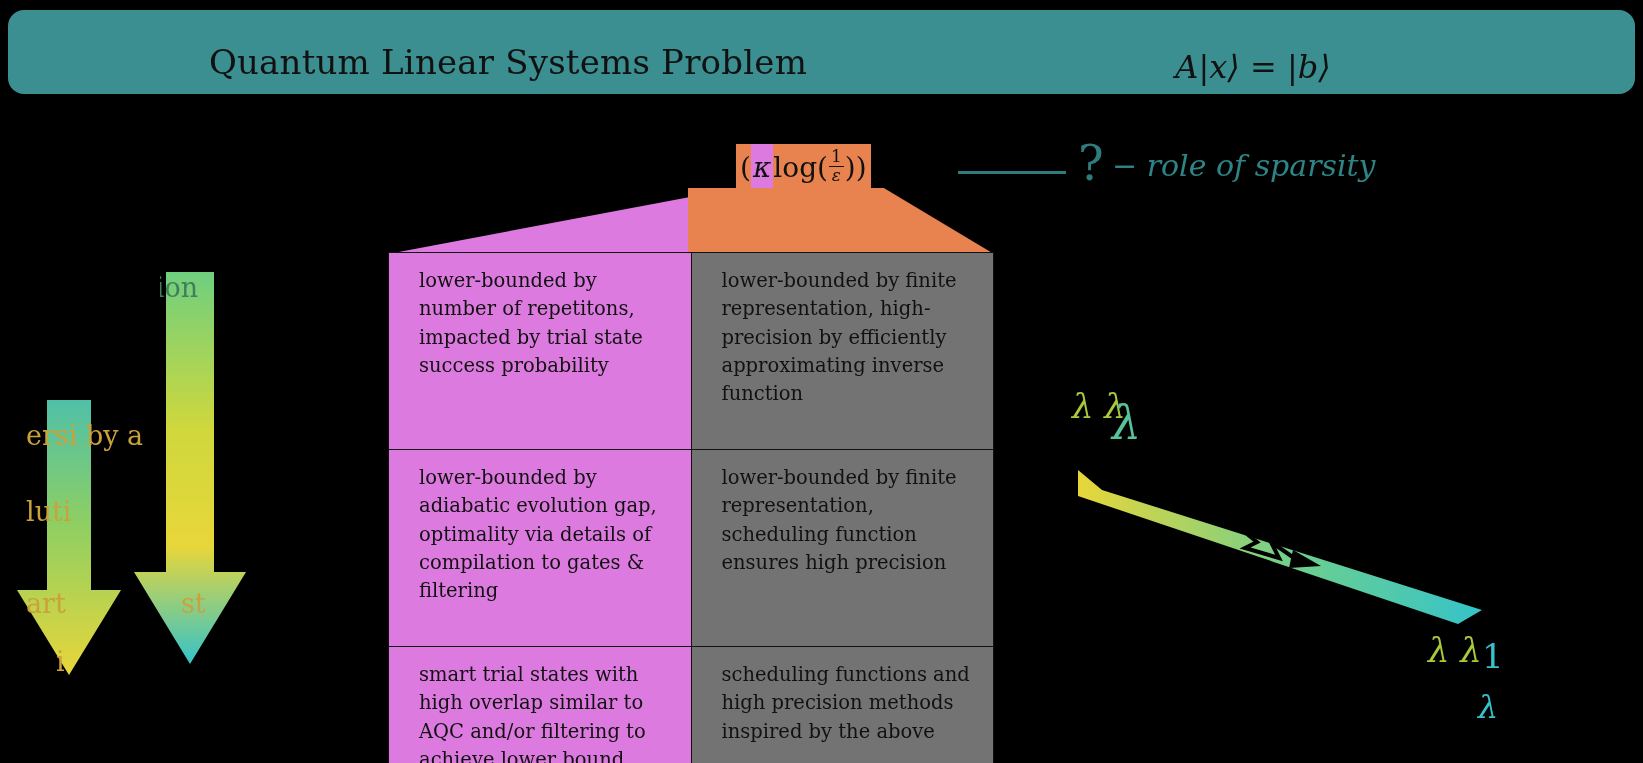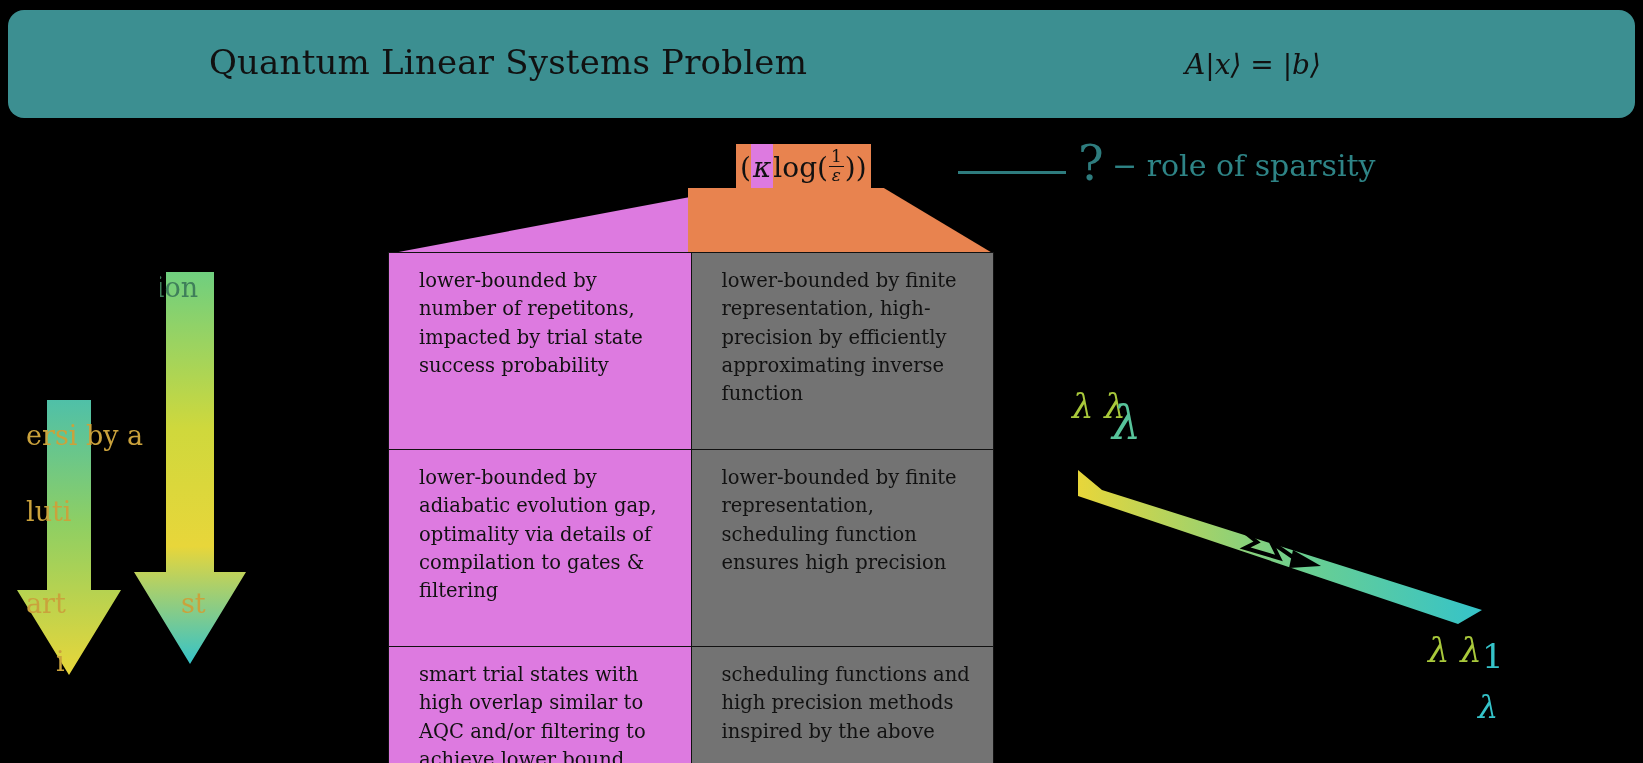--- a/index.html
+++ b/index.html
@@ -21,41 +21,41 @@
     width: 1643px;
     height: 763px;
   }
 
   
   #header-banner {
     position: absolute;
     left: 8px;
     top: 10px;
     width: 1627px;
-    height: 108px;
+    height: 84px;
     background: #3c8f91;
     border-radius: 16px;
   }
   #header-title {
     position: absolute;
     left: 0;
     top: 32px;
     width: 1000px;
     text-align: center;
     font-size: 34px;
     color: #111;
     letter-spacing: 0.2px;
   }
   #header-equation {
     position: absolute;
     left: 1080px;
     top: 38px;
     width: 330px;
     text-align: center;
-    font-size: 28px;
+    font-size: 32px;
     font-style: italic;
     color: #111;
     font-family: "DejaVu Serif", serif;
   }
 
   
   #complexity-label {
     position: absolute;
     left: 736px;
     top: 144px;
@@ -113,20 +113,21 @@
     color: #2e7c7e;
     line-height: 1;
   }
   #sparsity-note {
     position: absolute;
     left: 1112px;
     top: 148px;
     font-size: 30px;
     color: #2e8486;
     white-space: nowrap;
+    font-style: italic;
   }
 
   
   #table-top-left-face {
     position: absolute;
     left: 388px;
     top: 188px;
     width: 350px;
     height: 66px;
     background: #dd7ae0;

